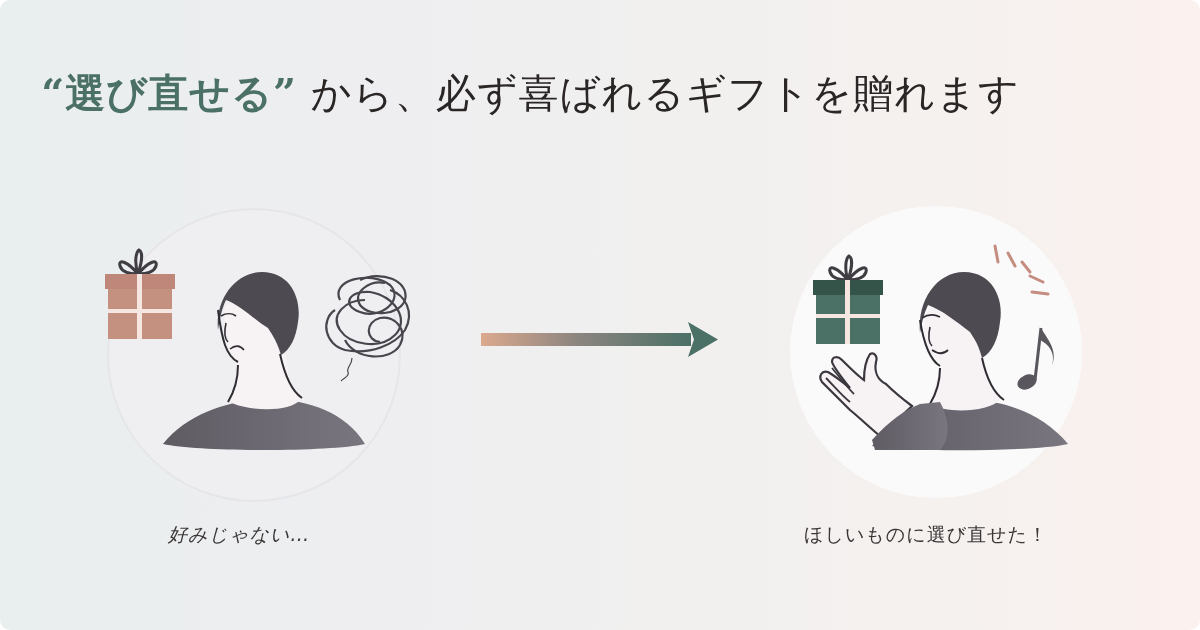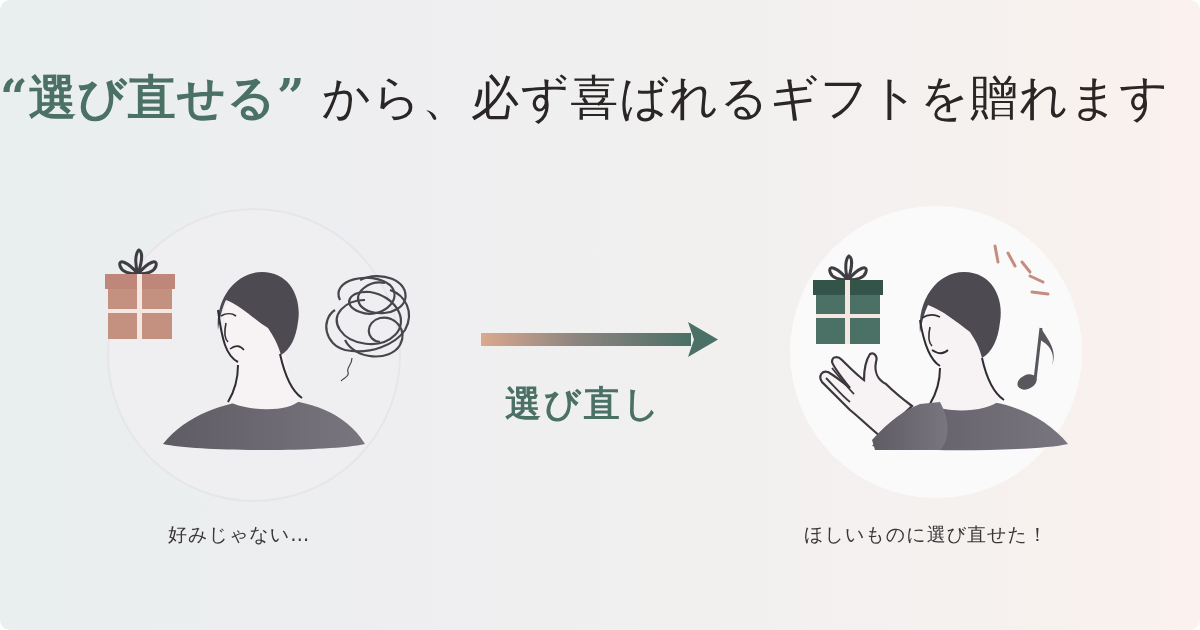--- a/index.html
+++ b/index.html
@@ -3,41 +3,41 @@
 <meta charset="utf-8">
 <style>
   html, body { margin:0; padding:0; }
   body { width:1200px; height:630px; overflow:hidden; background:#fff; }
   .canvas {
     position:relative; width:1200px; height:630px; border-radius:10px; overflow:hidden;
     background: linear-gradient(90deg, #e9eeee 0%, #eeeef1 30%, #f1f0ef 55%, #f5f1ef 80%, #fbf1ee 100%);
     font-family:"DejaVu Sans","Liberation Sans",sans-serif;
   }
   .headline {
-    position:absolute; left:0; top:66px; width:1020px; text-align:left;
-    font-family:"DejaVu Serif","Liberation Serif",serif; font-size:48px; letter-spacing:1px;
+    position:absolute; left:0; top:66px; width:1020px; text-align:right;
+    font-family:"DejaVu Serif","Liberation Serif",serif; font-size:40px; letter-spacing:1px;
     color:#2a2626; white-space:nowrap;
   }
   .headline .accent { color:#4b7066; font-weight:bold; }
   .circle {
     position:absolute; border-radius:50%;
   }
   .circle.left {
     left:107px; top:208px; width:290px; height:290px;
     background:#efeff2; border:2px solid #e6e6ea;
   }
   .circle.right {
     left:790px; top:206px; width:292px; height:292px;
     background:#fbfafa;
   }
   svg.ill { position:absolute; left:0; top:0; }
   .caption {
     position:absolute; top:522px; font-size:19px; color:#3a3636; white-space:nowrap; letter-spacing:1px;
   }
-  .caption.left { left:168px; }
+  .caption.left { left:168px;font-style:italic; }
   .caption.right { left:787px;margin-left:17px; }
   .arrow-label {
     position:absolute; left:505px; top:380px; font-size:36px; font-weight:bold; color:#4b7066;
     letter-spacing:3px; white-space:nowrap;
   }
 </style>
 </head>
 <body>
 
 <div class="canvas">
@@ -138,17 +138,16 @@
       <line x1="1032" y1="292" x2="1048" y2="294"></line>
     </g>
 
     <g>
       <ellipse cx="1027" cy="382" rx="10" ry="7" fill="#5a565e" transform="rotate(-25 1027 382)"></ellipse>
       <path d="M1035 380 L1041 328" stroke="#5a565e" stroke-width="3"></path>
       <path d="M1041 328 C1048 340 1058 350 1052 366 C1056 352 1048 344 1040 340 Z" fill="#5a565e"></path>
     </g>
   </svg>
 
-  <div class="arrow-label">選び直し</div>
 
   <div class="caption left">好みじゃない…</div>
   <div class="caption right">ほしいものに選び直せた！</div>
 </div>
 
 </body></html>

